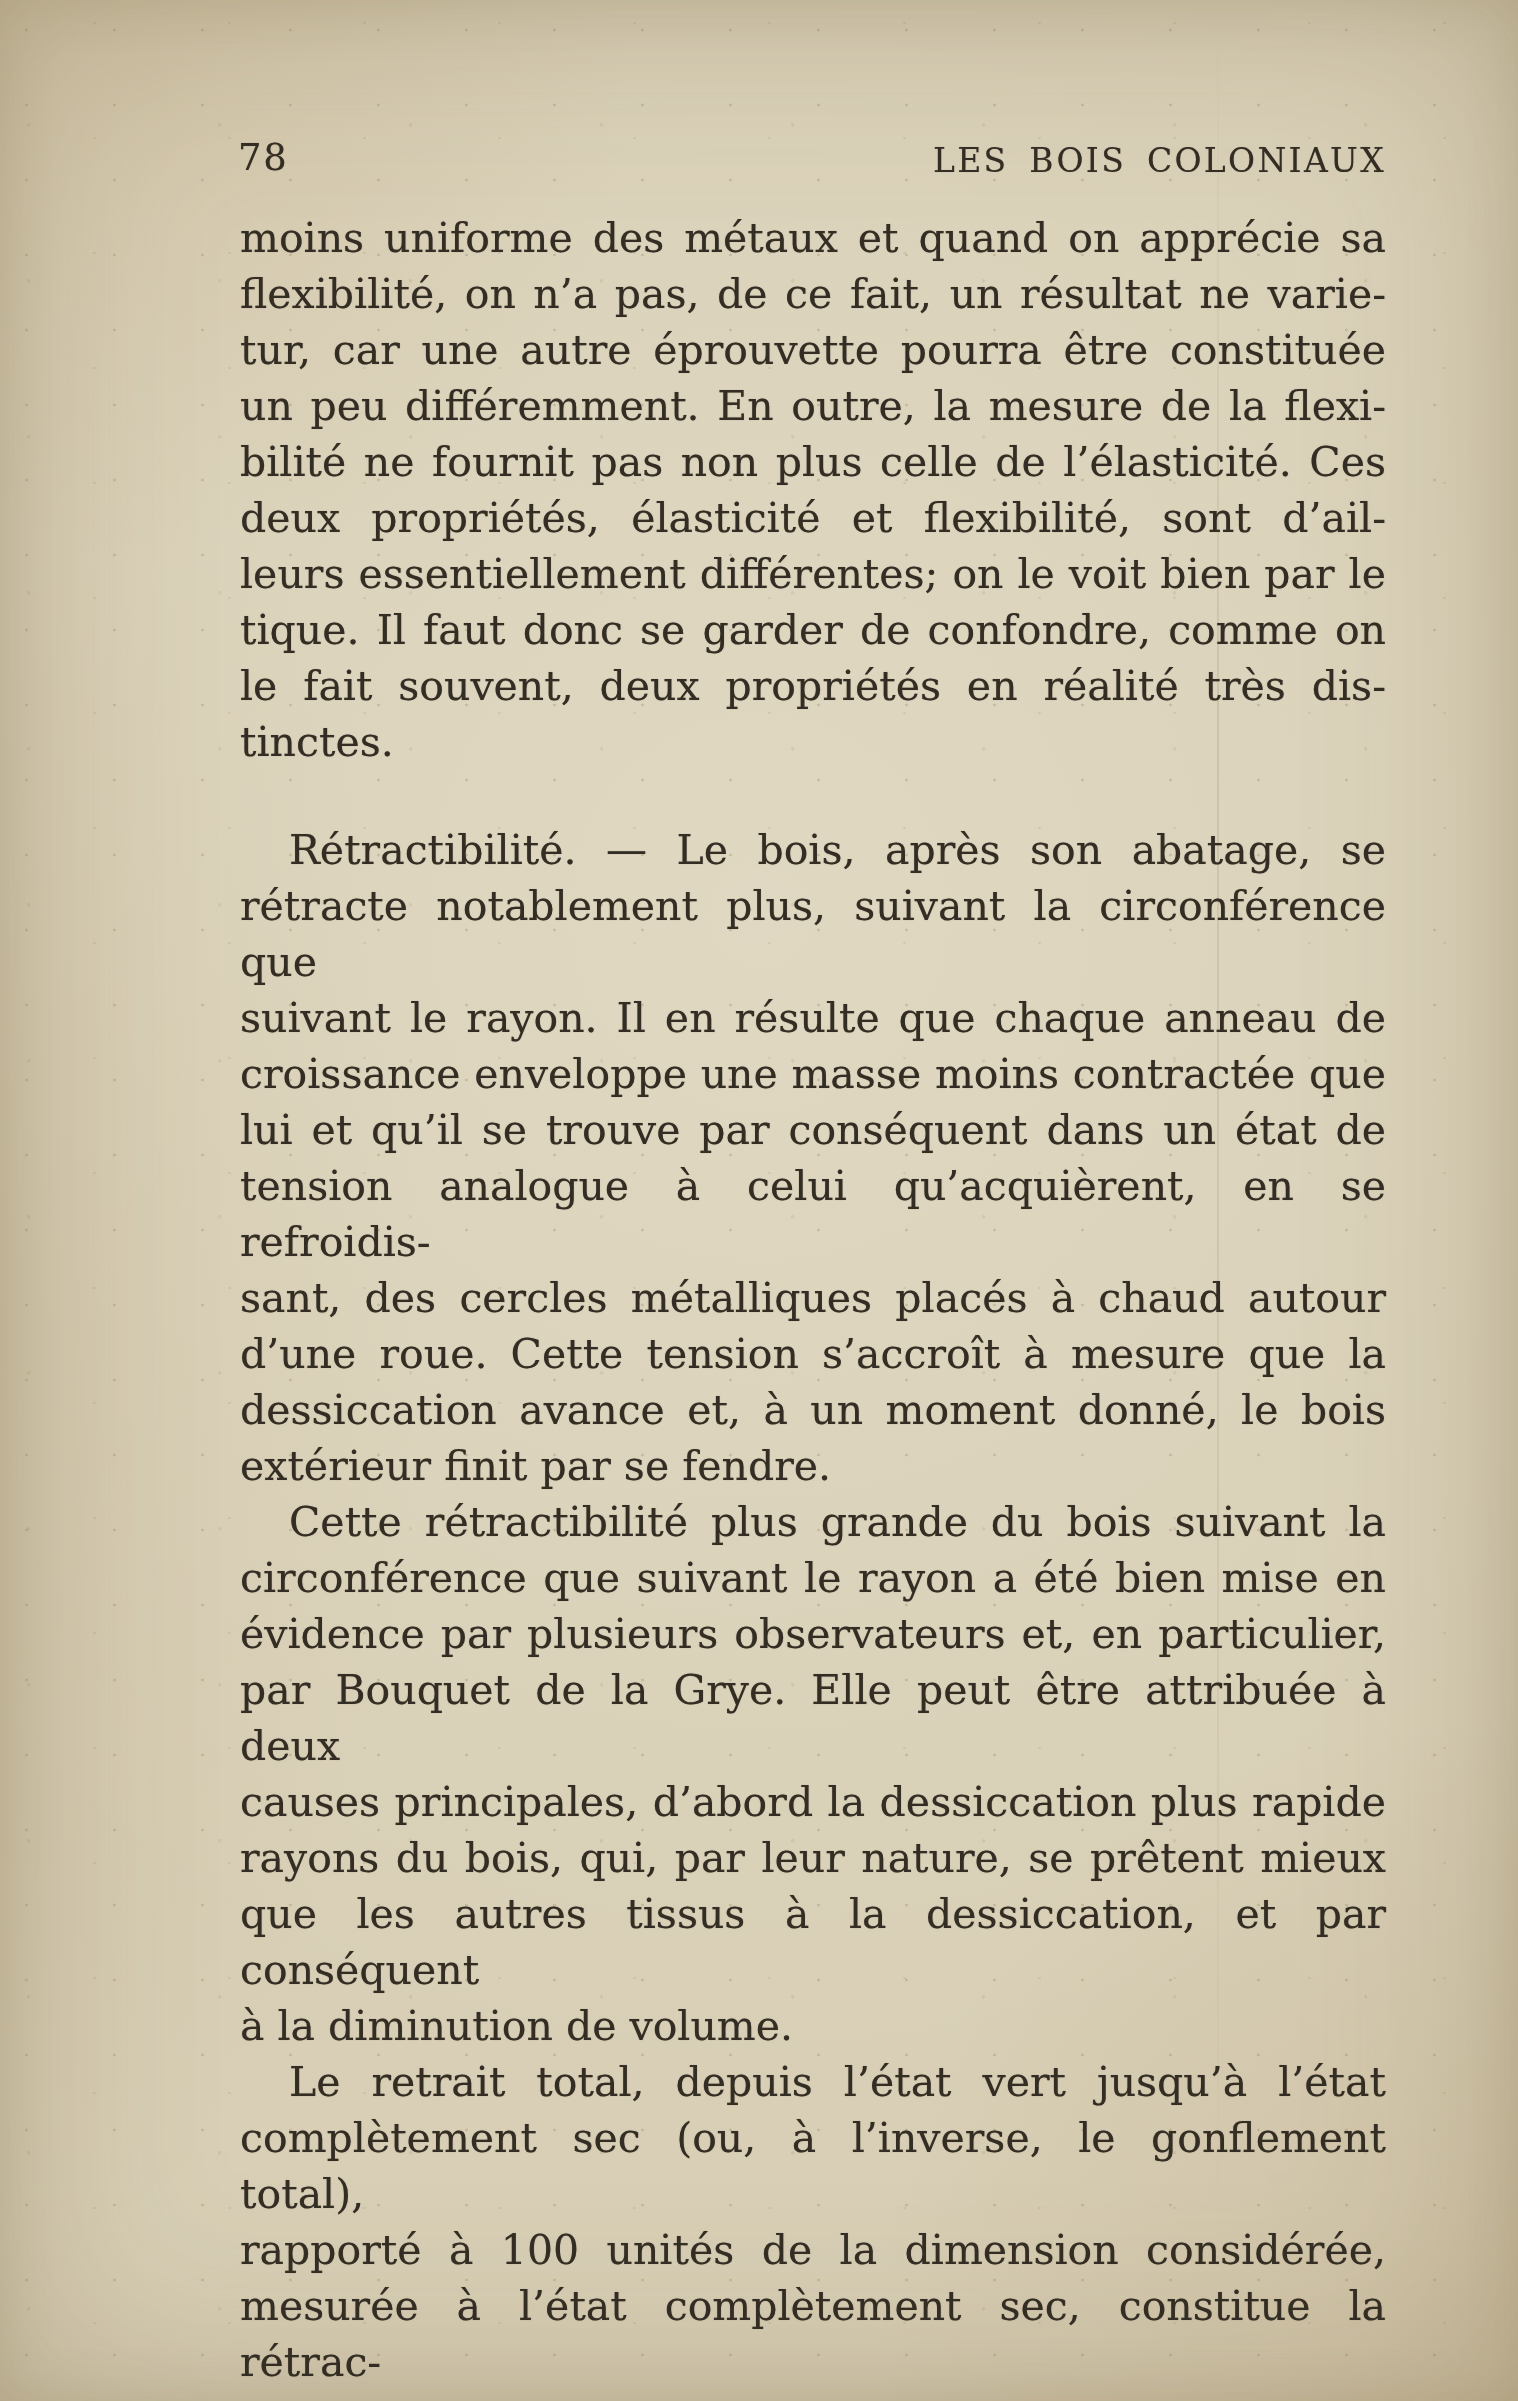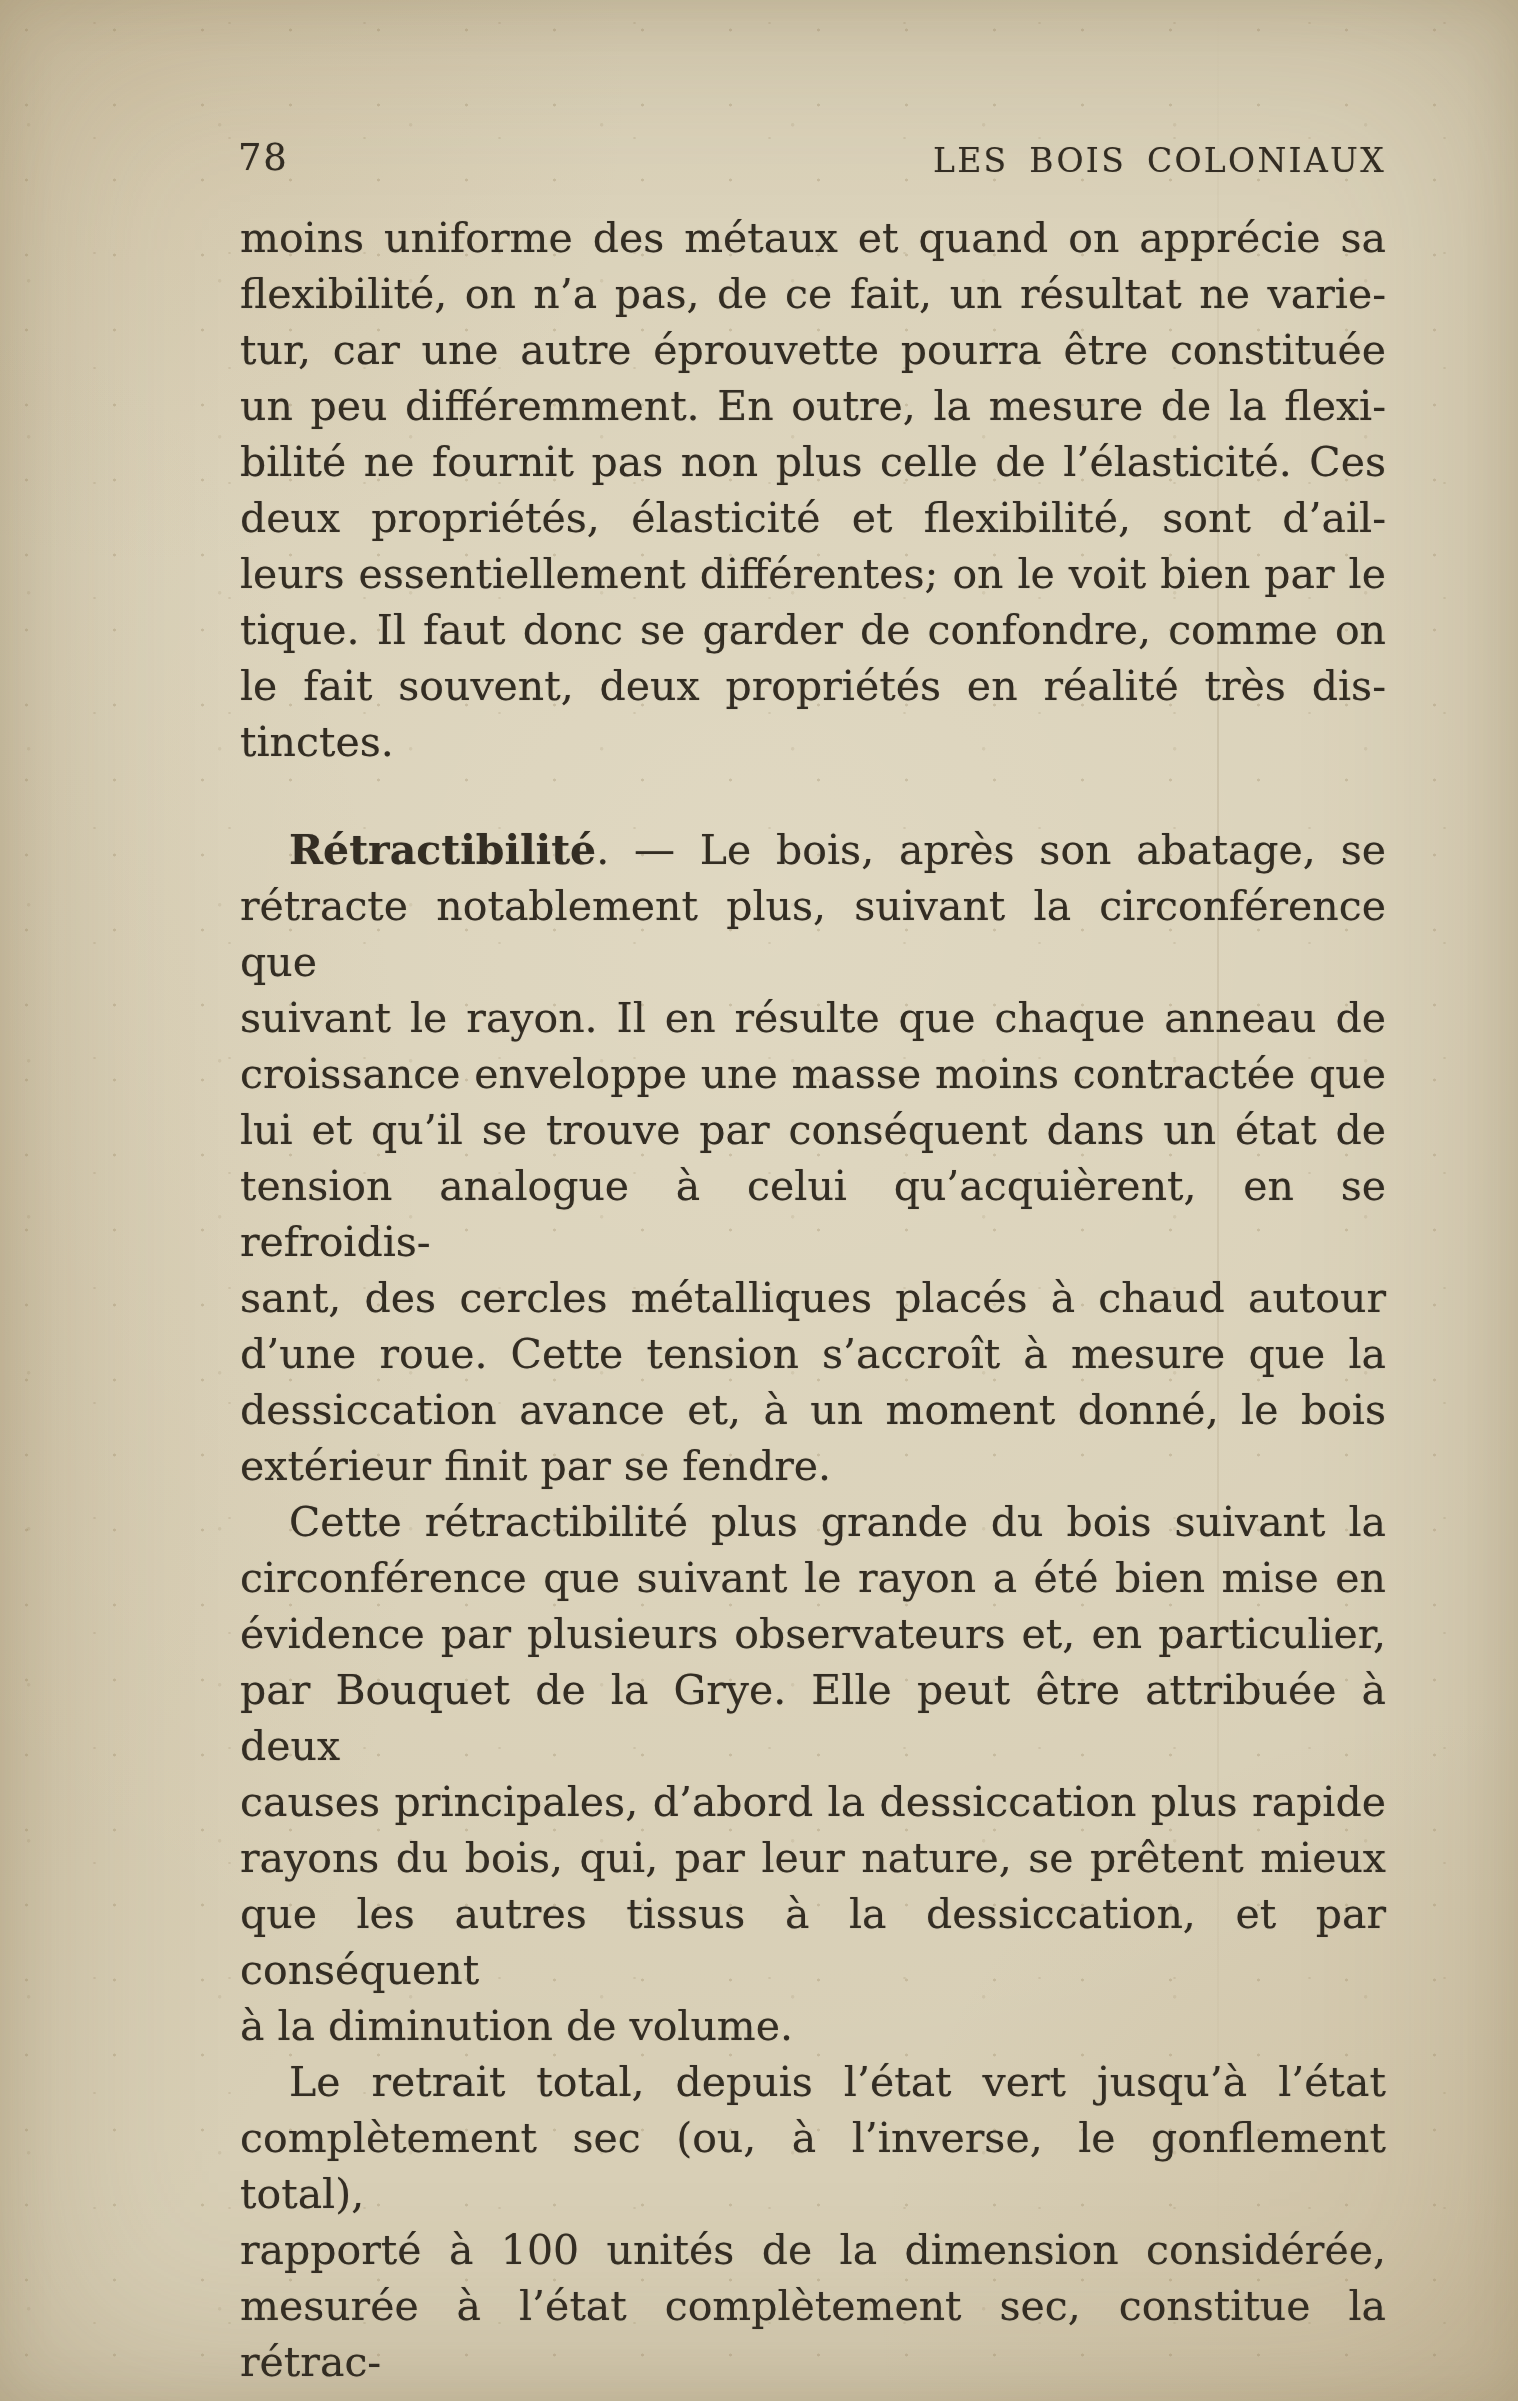--- a/index.html
+++ b/index.html
@@ -88,21 +88,21 @@
   .para.section-break { margin-top: 52px; }
 
   .line { text-align: left; }
   .line.just {
     text-align: justify;
     text-align-last: justify;
   }
   .line.indent { text-indent: 49px; }
 
   .it { }
-  .bd { font-weight: bold; }
+  .bd { font-weight: normal; }
 </style>
 </head>
 <body>
 
 <div class="page">
   <div class="speckles"></div>
   <div class="scratch"></div>
 
   <header>
     <div class="page-number">78</div>

